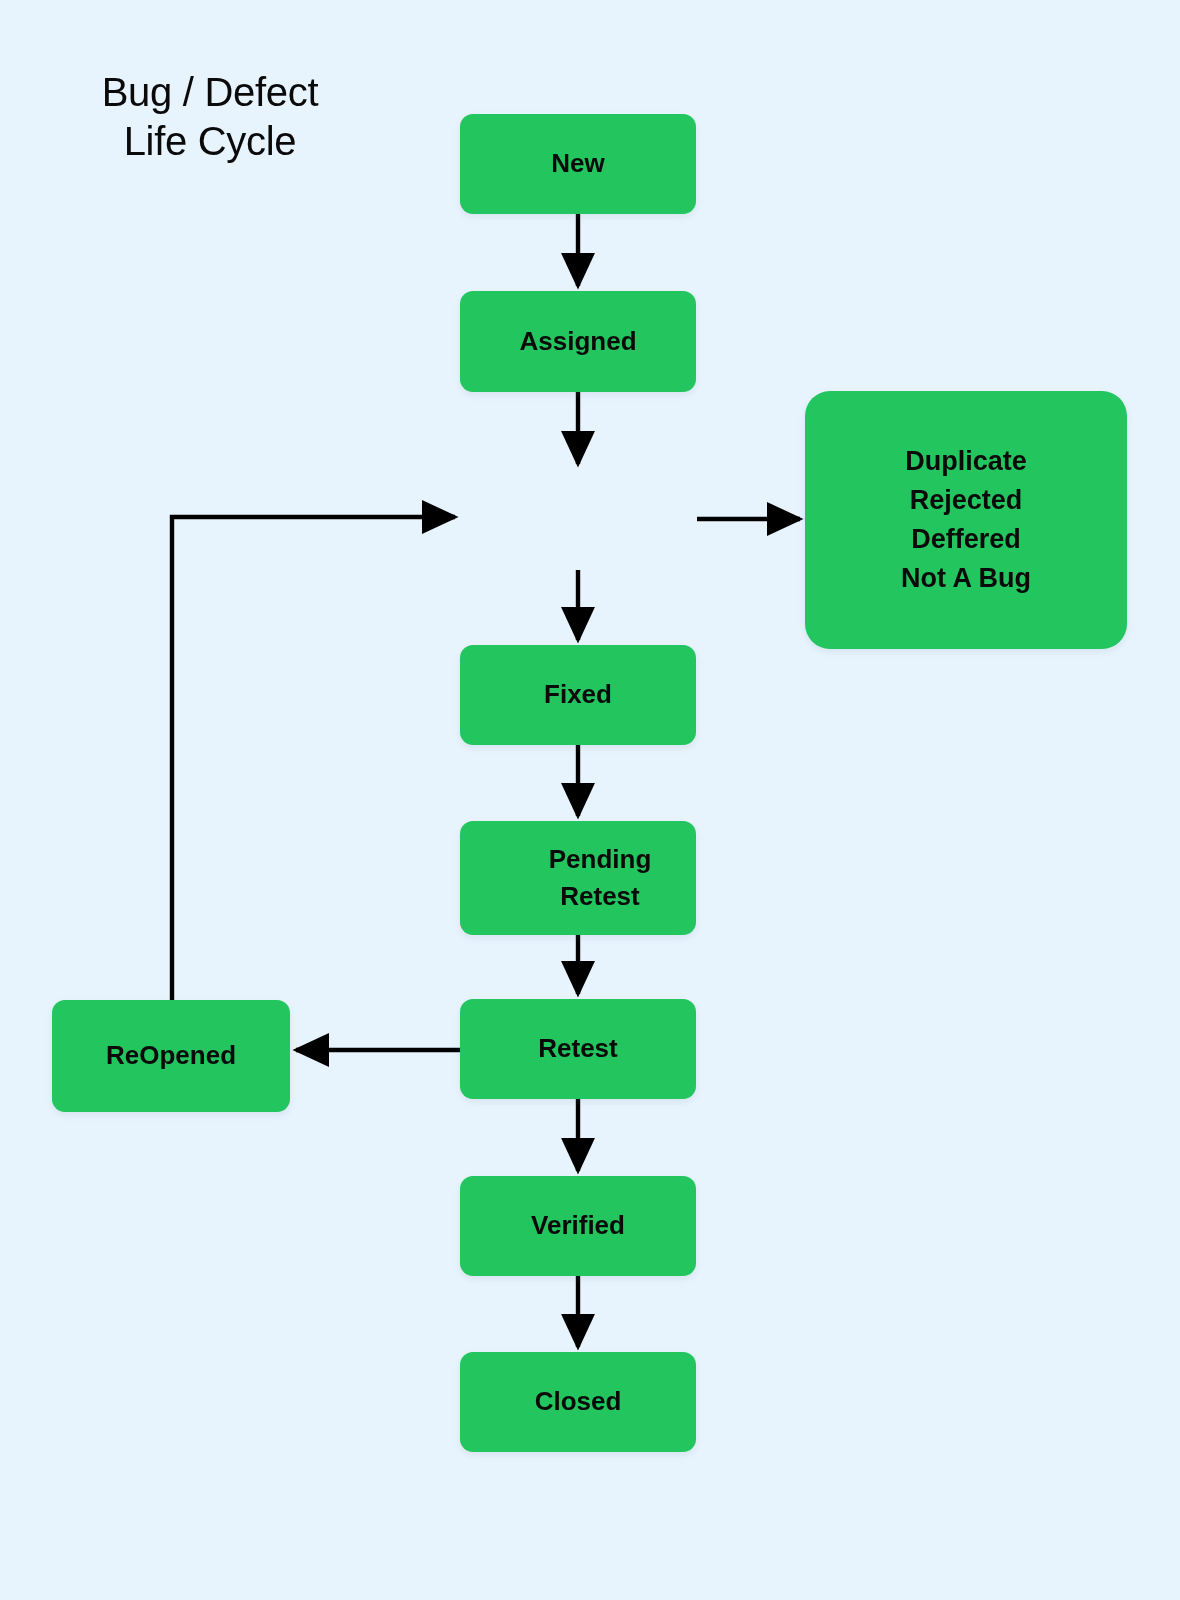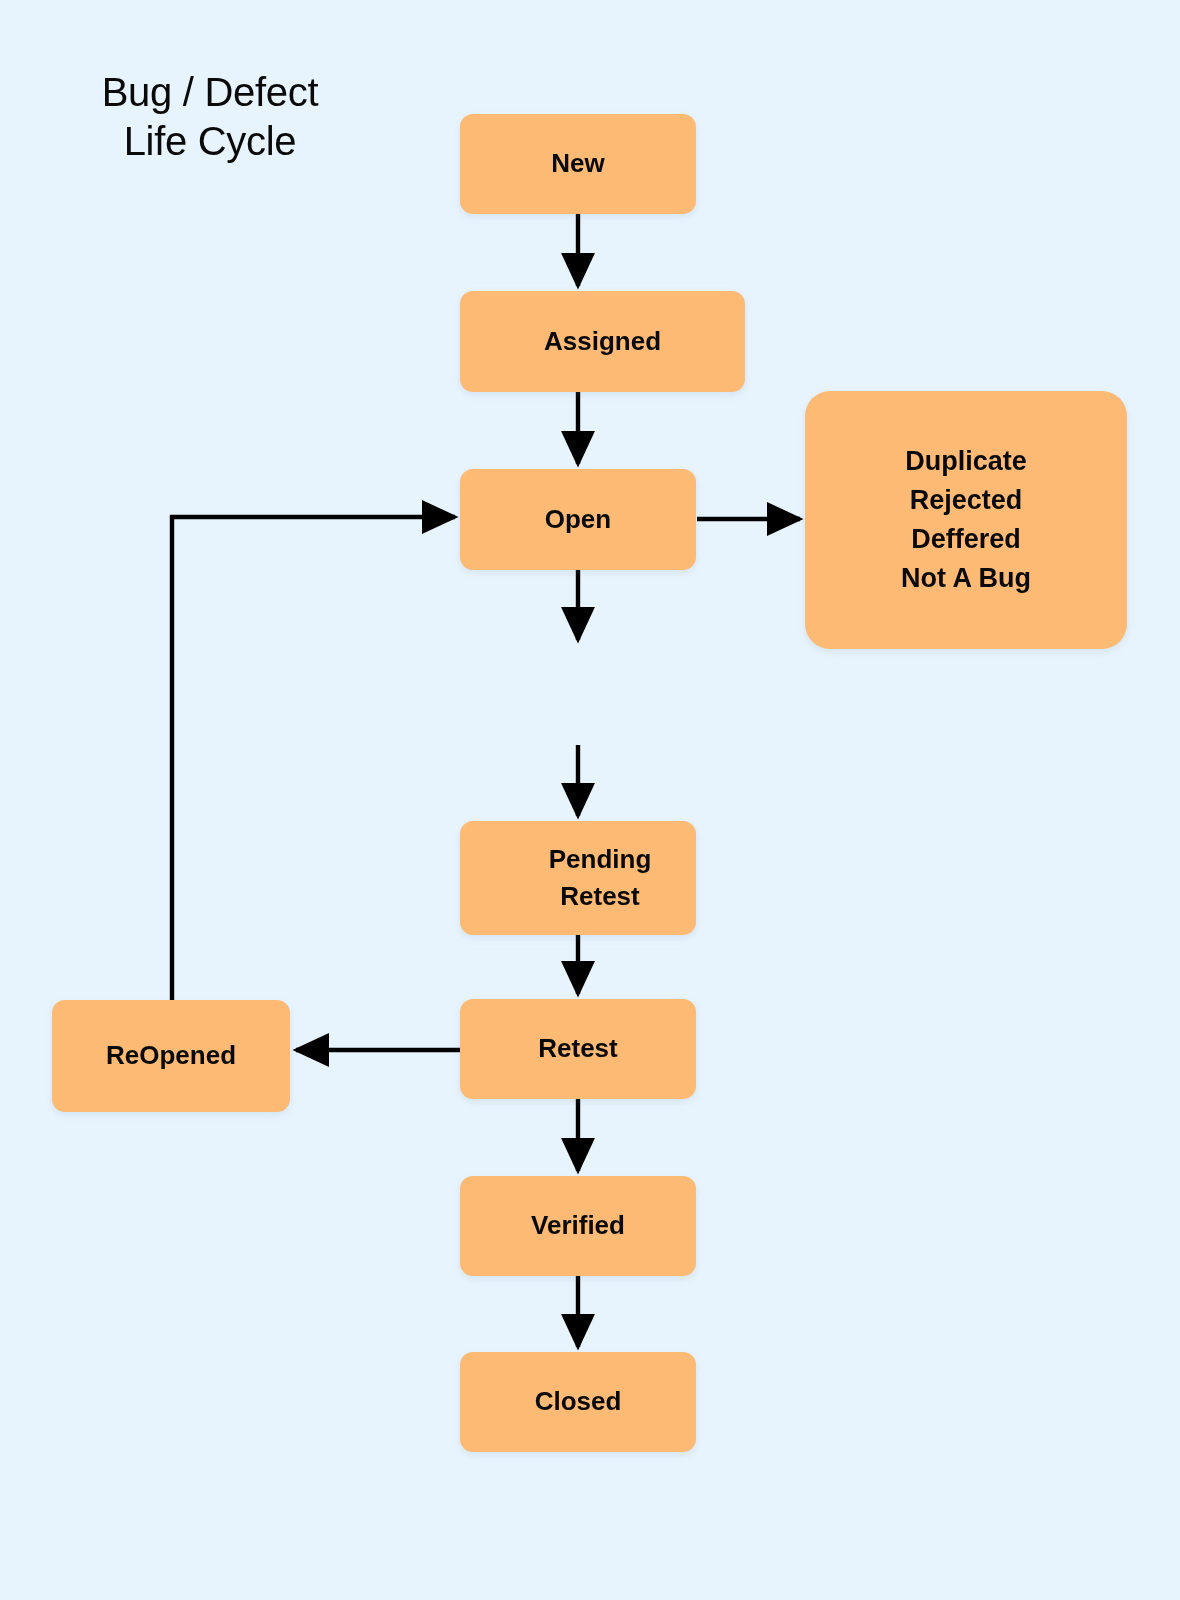--- a/index.html
+++ b/index.html
@@ -34,21 +34,21 @@
     text-align: center;
     font-size: 40px;
     font-weight: normal;
     line-height: 1.22;
     color: #0a0a0a;
     letter-spacing: -0.3px;
     white-space: pre-line;
   }
   .node {
     position: absolute;
-    background: #fdba74;
+    background: #22c55e;
     border-radius: 13px;
     box-shadow: 0 3px 7px rgba(120, 150, 180, 0.16);
     display: flex;
     align-items: center;
     justify-content: center;
     text-align: center;
     font-size: 26px;
     font-weight: bold;
     color: #0a0a0a;
     line-height: 1.36;
@@ -85,29 +85,29 @@
       <path d="M578,1099 L578,1171"></path>
       <path d="M578,1276 L578,1347"></path>
       <path d="M697,519 L800,519"></path>
       <path d="M460,1050 L296,1050"></path>
       <path d="M172,1000 L172,517 L455,517"></path>
     </g>
   </svg>
 
   <div class="node" style="left:460px; top:114px; width:236px; height:100px;">New</div>
 
-  <div class="node" style="left:460px; top:291px; width:285px; height:101px;">Assigned</div>
+  <div class="node" style="left:460px; top:291px; width:236px; height:101px;">Assigned</div>
 
-  <div class="node" style="left:460px; top:469px; width:236px; height:101px;">Open</div>
 
   <div class="node multiline" style="left:805px; top:391px; width:322px; height:258px;border-radius:25px;">Duplicate
 Rejected
 Deffered
 Not A Bug</div>
 
+  <div class="node" style="left:460px; top:645px; width:236px; height:100px;">Fixed</div>
 
   <div class="node multiline" style="left:460px; top:821px; width:236px; height:114px; font-size:26px;padding-left:44px;">Pending
 Retest</div>
 
   <div class="node" style="left:460px; top:999px; width:236px; height:100px;">Retest</div>
 
   <div class="node" style="left:52px; top:1000px; width:238px; height:112px;">ReOpened</div>
 
   <div class="node" style="left:460px; top:1176px; width:236px; height:100px;">Verified</div>
 

